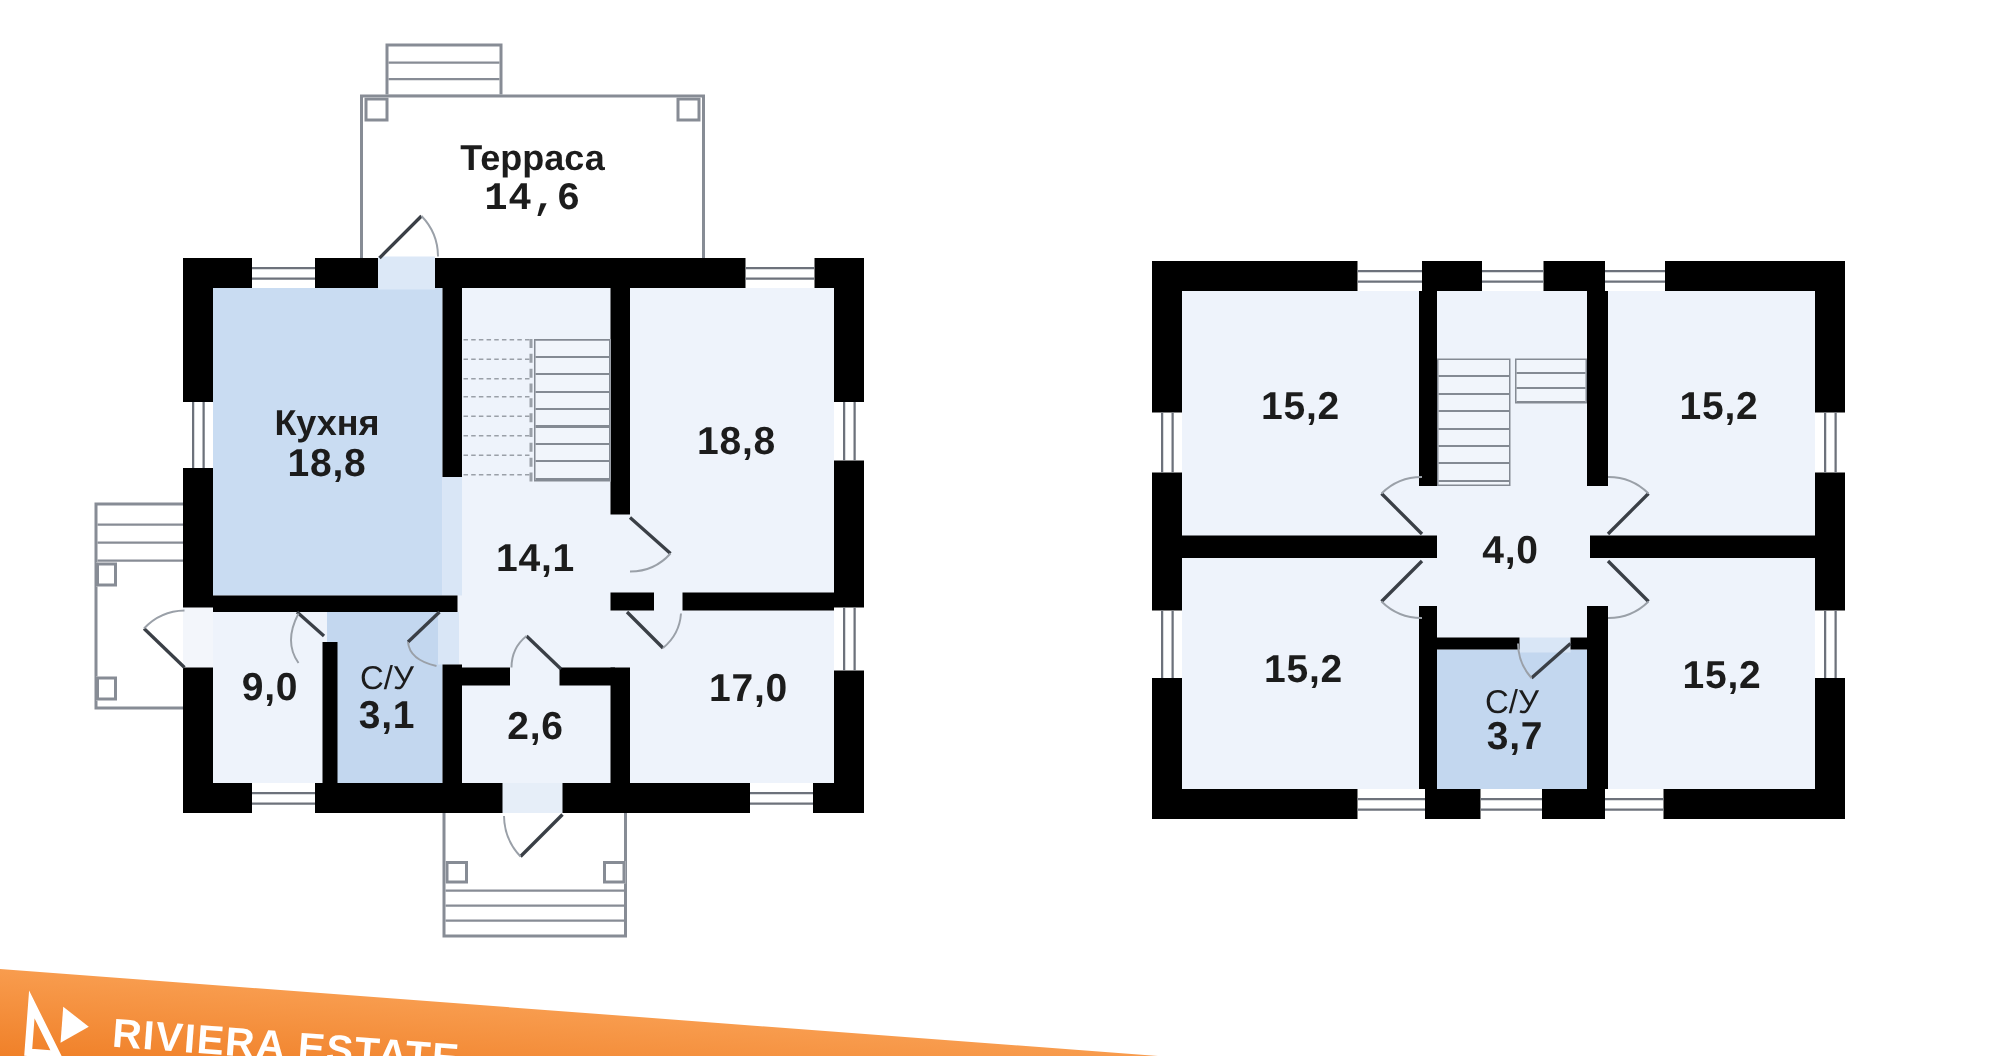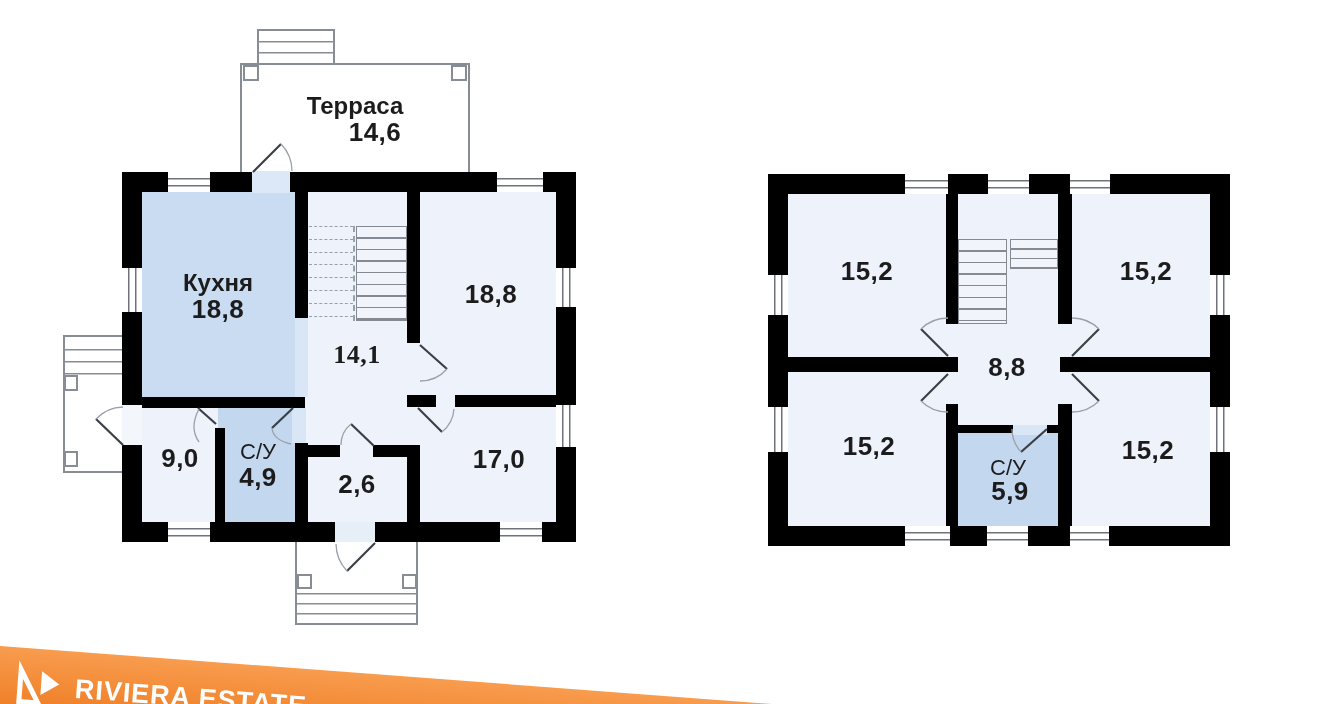--- a/index.html
+++ b/index.html
@@ -96,28 +96,28 @@
         <div class="dr"></div>
         <div class="dr"></div>
         <div class="dr"></div>
       <div class="dr"></div>
         <div class="dr"></div>
         <div class="dr"></div>
         <div class="dr"></div>
     </div>
 
     <div class="lbl nm" style="left:355px;top:106px;">Терраса</div>
-    <div class="lbl num" style="left:375px;top:132px;">14,6</div>
+    <div class="lbl num" style="left:355px;top:132px;font-family:Liberation Mono, monospace;">14,6</div>
     <div class="lbl nm" style="left:218px;top:283px;text-align:right;">Кухня</div>
     <div class="lbl num" style="left:218px;top:309px;">18,8</div>
     <div class="lbl num" style="left:491px;top:294px;">18,8</div>
-    <div class="lbl num" style="left:357px;top:355px;font-family:Liberation Serif, serif;">14,1</div>
+    <div class="lbl num" style="left:357px;top:372px;">14,1</div>
     <div class="lbl num" style="left:180px;top:458px;">9,0</div>
     <div class="lbl nm-sm" style="left:258px;top:452px;">С/У</div>
-    <div class="lbl num" style="left:258px;top:477px;">4,9</div>
+    <div class="lbl num" style="left:258px;top:477px;">3,1</div>
     <div class="lbl num" style="left:357px;top:484px;">2,6</div>
     <div class="lbl num" style="left:499px;top:459px;">17,0</div>
   </div>
 
   <div>
 
     <div class="fill" style="left:788px;top:194px;width:422px;height:332px;background:#eef3fb;"></div>
     <div class="fill" style="left:958px;top:433px;width:100px;height:93px;background:#c3d7ef;"></div>
     <div class="fill" style="left:1013px;top:425px;width:34px;height:10px;background:#d9e6f6;"></div>
 
@@ -141,25 +141,25 @@
     <div class="win-v" style="left:768px;top:275px;height:40px;"></div>
     <div class="win-v" style="left:768px;top:407px;height:45px;"></div>
     <div class="win-v" style="left:1210px;top:275px;height:40px;"></div>
     <div class="win-v" style="left:1210px;top:407px;height:45px;"></div>
 
     <div class="treads" style="left:958px;top:239px;width:49px;height:85px;"></div>
     <div class="treads-sm" style="left:1010px;top:239px;width:48px;height:30px;"></div>
 
     <div class="lbl num" style="left:867px;top:271px;">15,2</div>
     <div class="lbl num" style="left:1146px;top:271px;">15,2</div>
-    <div class="lbl num" style="left:1007px;top:367px;">8,8</div>
+    <div class="lbl num" style="left:1007px;top:367px;">4,0</div>
     <div class="lbl num" style="left:869px;top:446px;">15,2</div>
     <div class="lbl num" style="left:1148px;top:450px;">15,2</div>
     <div class="lbl nm-sm" style="left:1008px;top:468px;">С/У</div>
-    <div class="lbl num" style="left:1010px;top:491px;">5,9</div>
+    <div class="lbl num" style="left:1010px;top:491px;">3,7</div>
   </div>
 
   <svg class="doors" width="1338" height="704" viewBox="0 0 1338 704">
     <g stroke="#3a3f46" stroke-width="2.2" fill="none">
       <path d="M253,172 L281,144"></path>
       <path d="M375,543 L347,571"></path>
       <path d="M123,445 L96,419"></path>
       <path d="M198,408 L216,424"></path>
       <path d="M293,408 L272,428"></path>
       <path d="M420,345 L447,369"></path>

